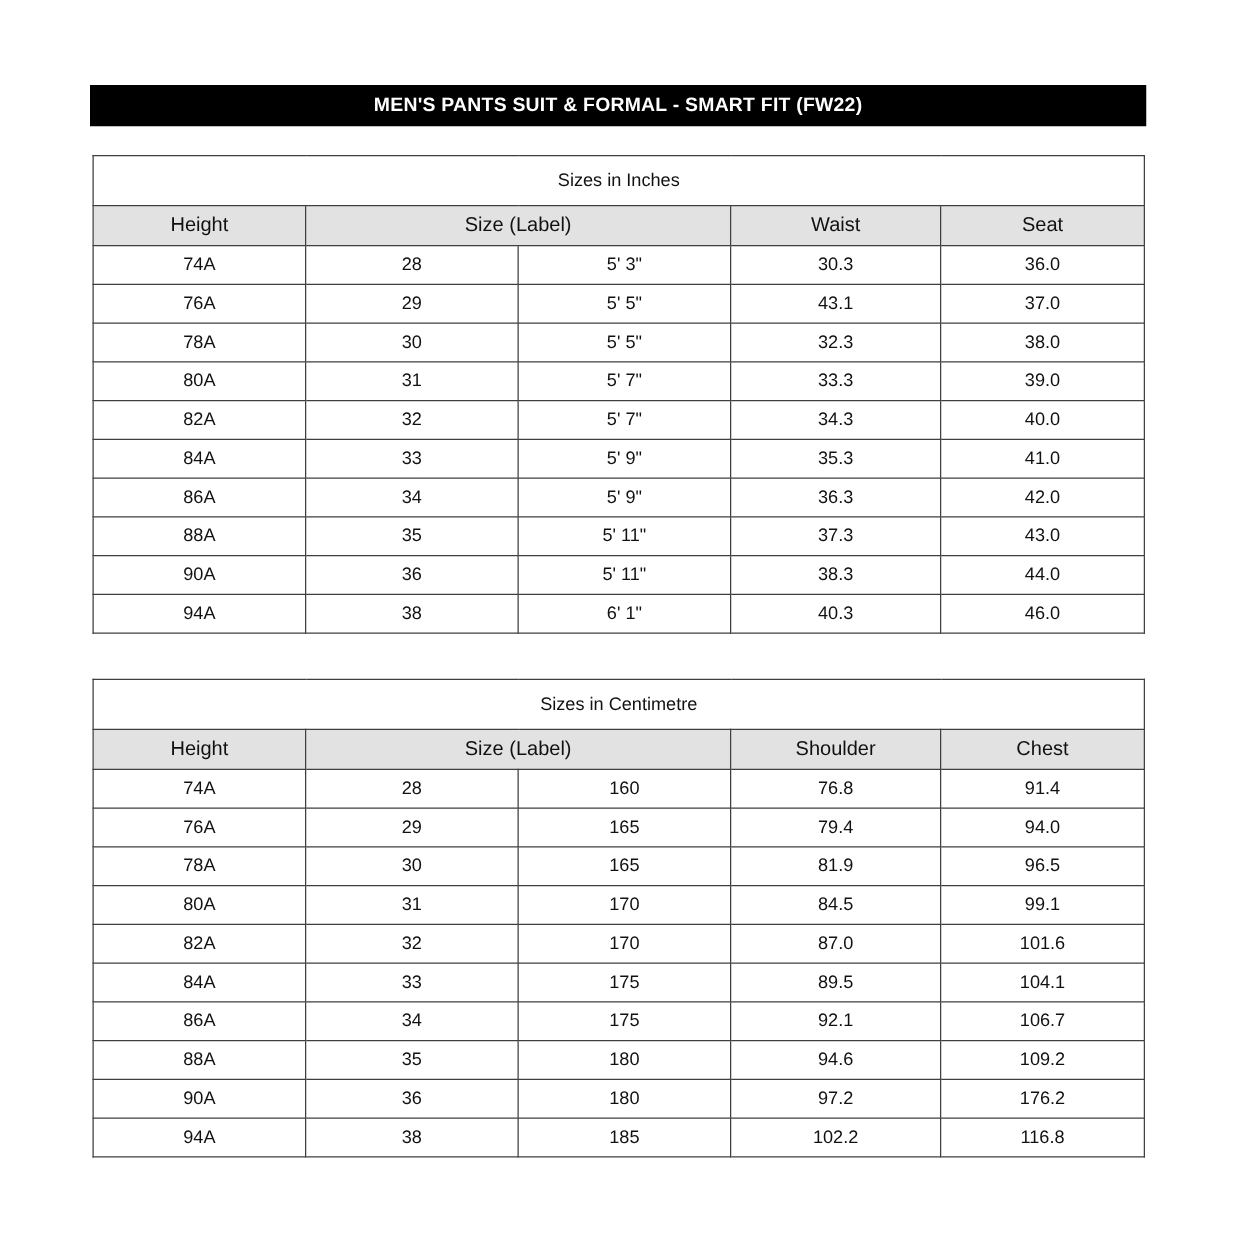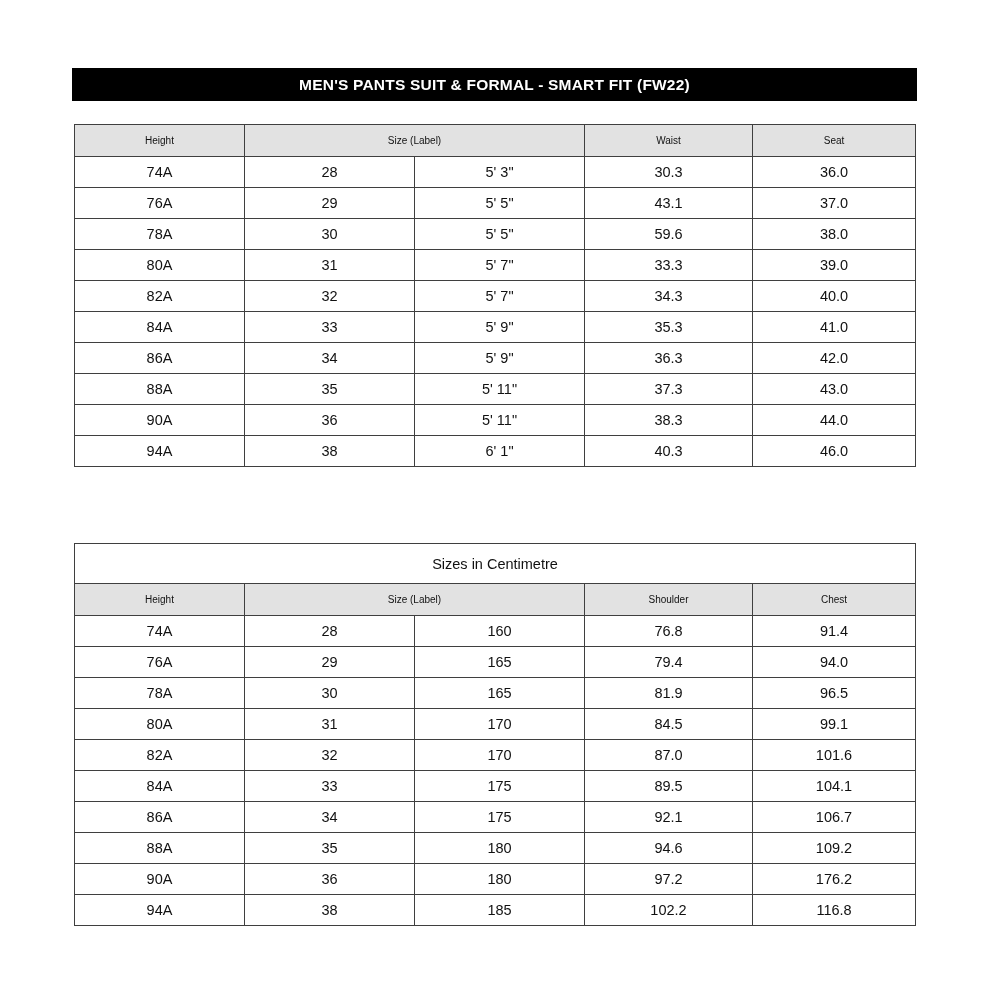--- a/index.html
+++ b/index.html
@@ -57,21 +57,21 @@
     color: #111111;
   }
   .caption-cell {
     height: 39px;
     background: #ffffff;
     font-size: 15px;
   }
   .header-row th {
     height: 31px;
     background: #e2e2e2;
-    font-size: 10px;
+    font-size: 16px;
     margin-left: 43px;
   }
   .data-row td {
     height: 30px;
     background: #ffffff;
   }
   
   col.c-height { width: 170px; }
   col.c-label  { width: 170px; }
   col.c-size   { width: 170px; }
@@ -87,20 +87,23 @@
 
   <table class="size-table inches">
     <colgroup>
       <col class="c-height">
         <col class="c-label">
         <col class="c-size">
         <col class="c-m3">
         <col class="c-m4">
     </colgroup>
     <tbody>
+      <tr>
+        <td class="caption-cell" colspan="5">Sizes in Inches</td>
+      </tr>
       <tr class="header-row">
         <th>Height</th>
         <th colspan="2">Size (Label)</th>
         <th>Waist</th>
         <th>Seat</th>
       </tr>
 
       <tr class="data-row">
         <td>74A</td>
         <td>28</td>
@@ -112,21 +115,21 @@
         <td>76A</td>
         <td>29</td>
         <td>5' 5"</td>
         <td>43.1</td>
         <td>37.0</td>
       </tr>
       <tr class="data-row">
         <td>78A</td>
         <td>30</td>
         <td>5' 5"</td>
-        <td>59.6</td>
+        <td>32.3</td>
         <td>38.0</td>
       </tr>
       <tr class="data-row">
         <td>80A</td>
         <td>31</td>
         <td>5' 7"</td>
         <td>33.3</td>
         <td>39.0</td>
       </tr>
       <tr class="data-row">

